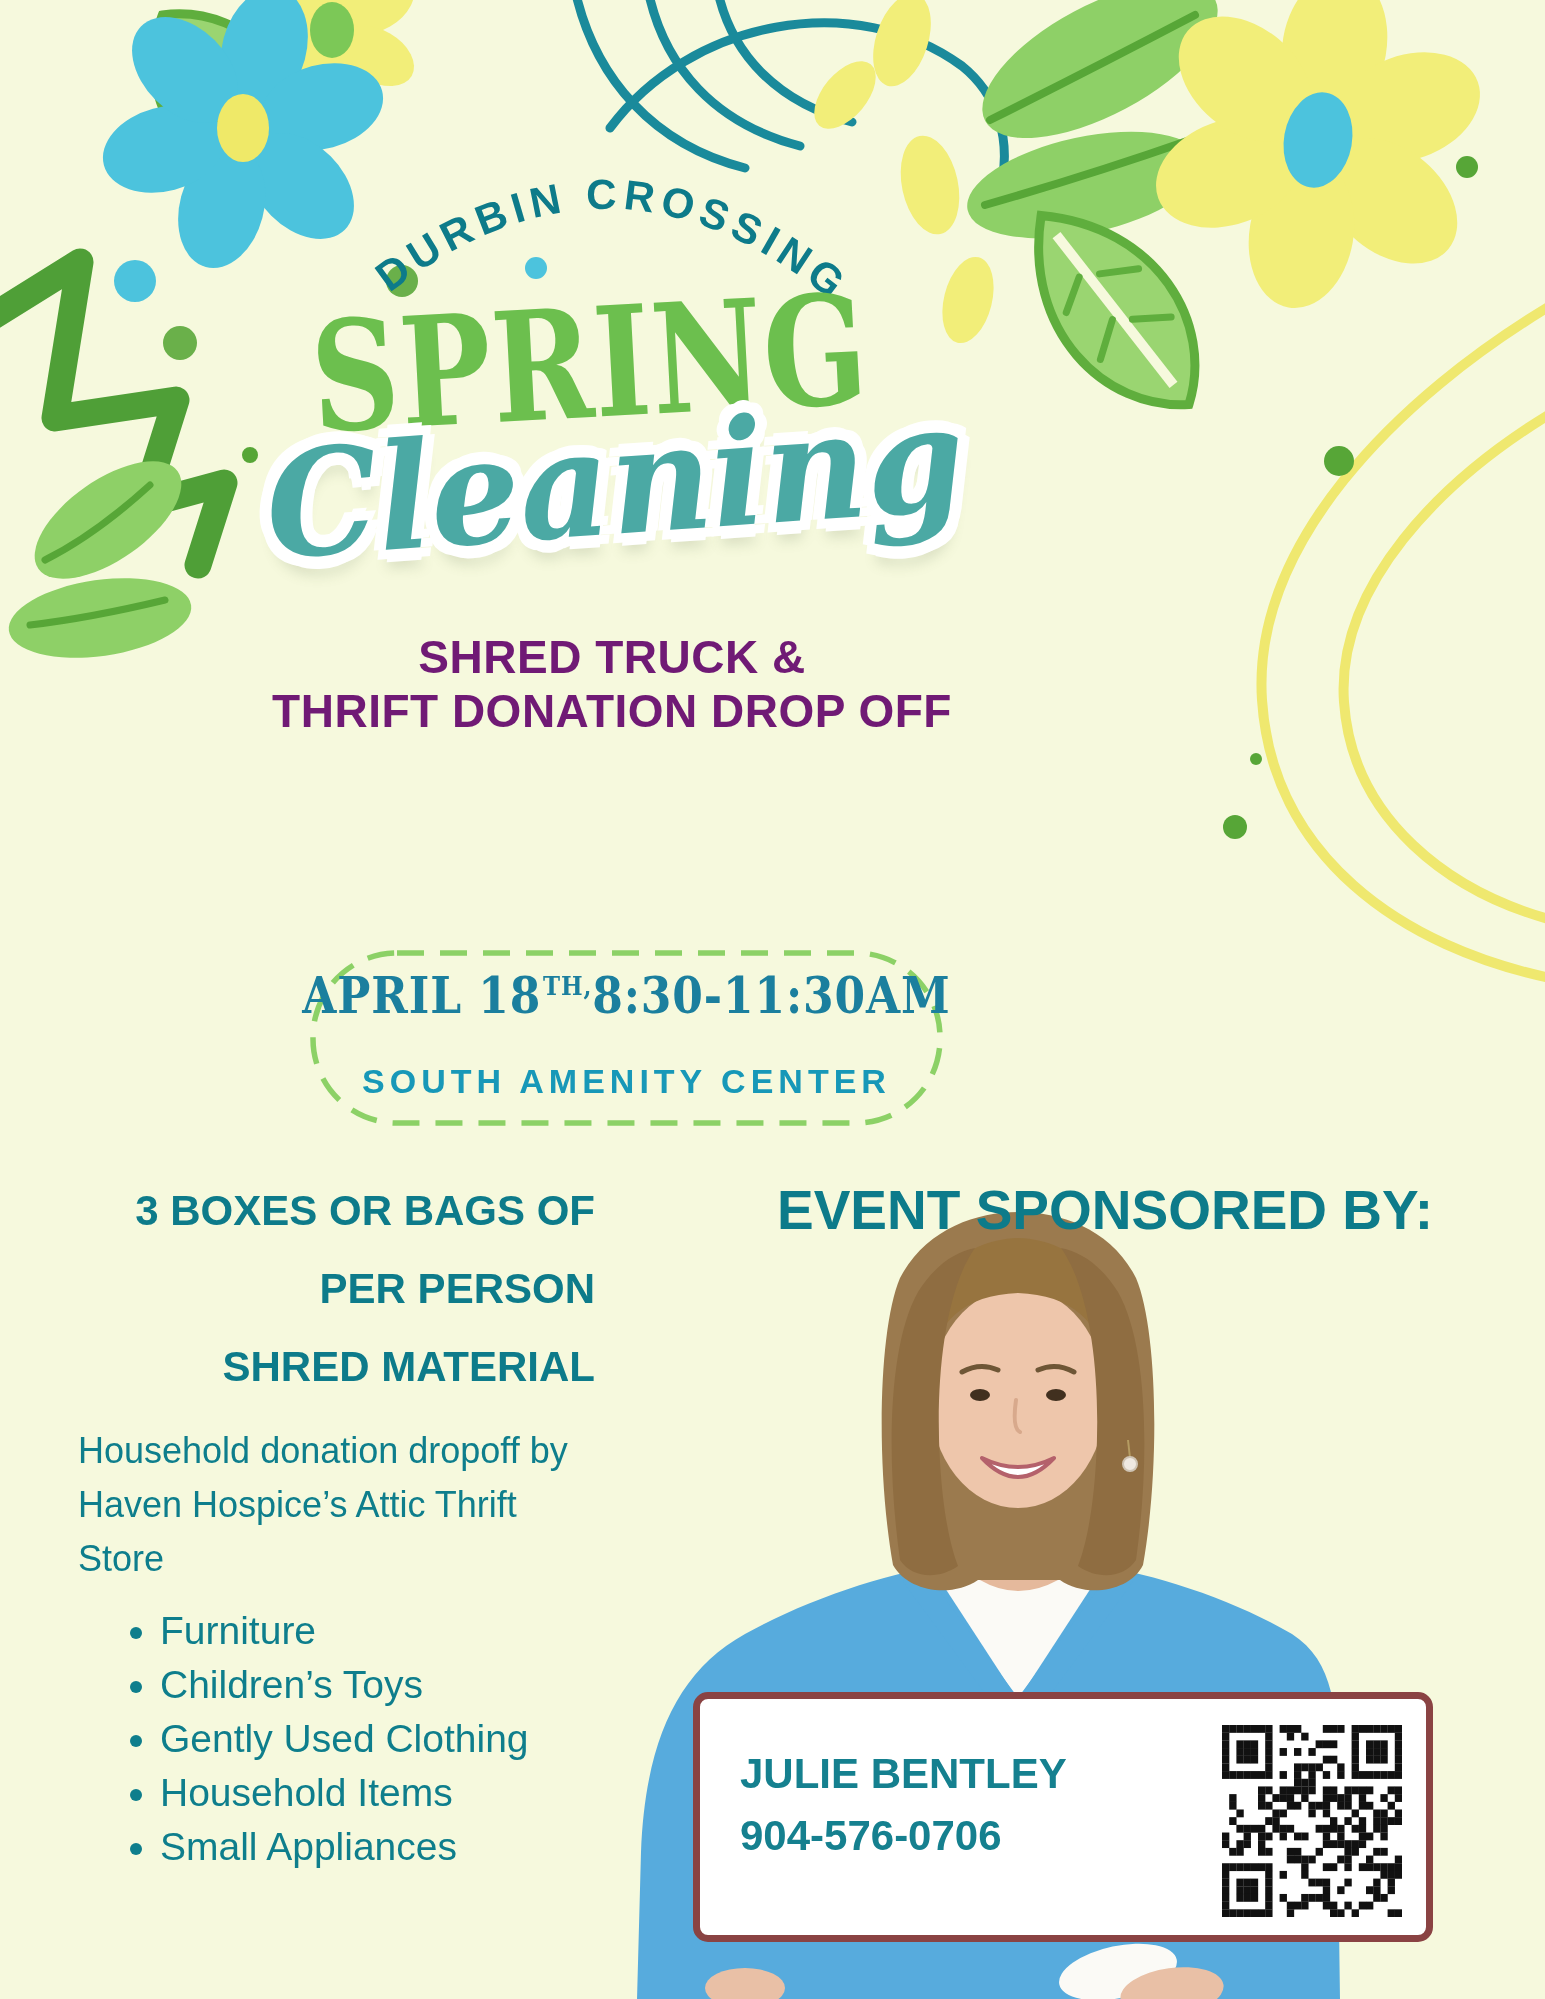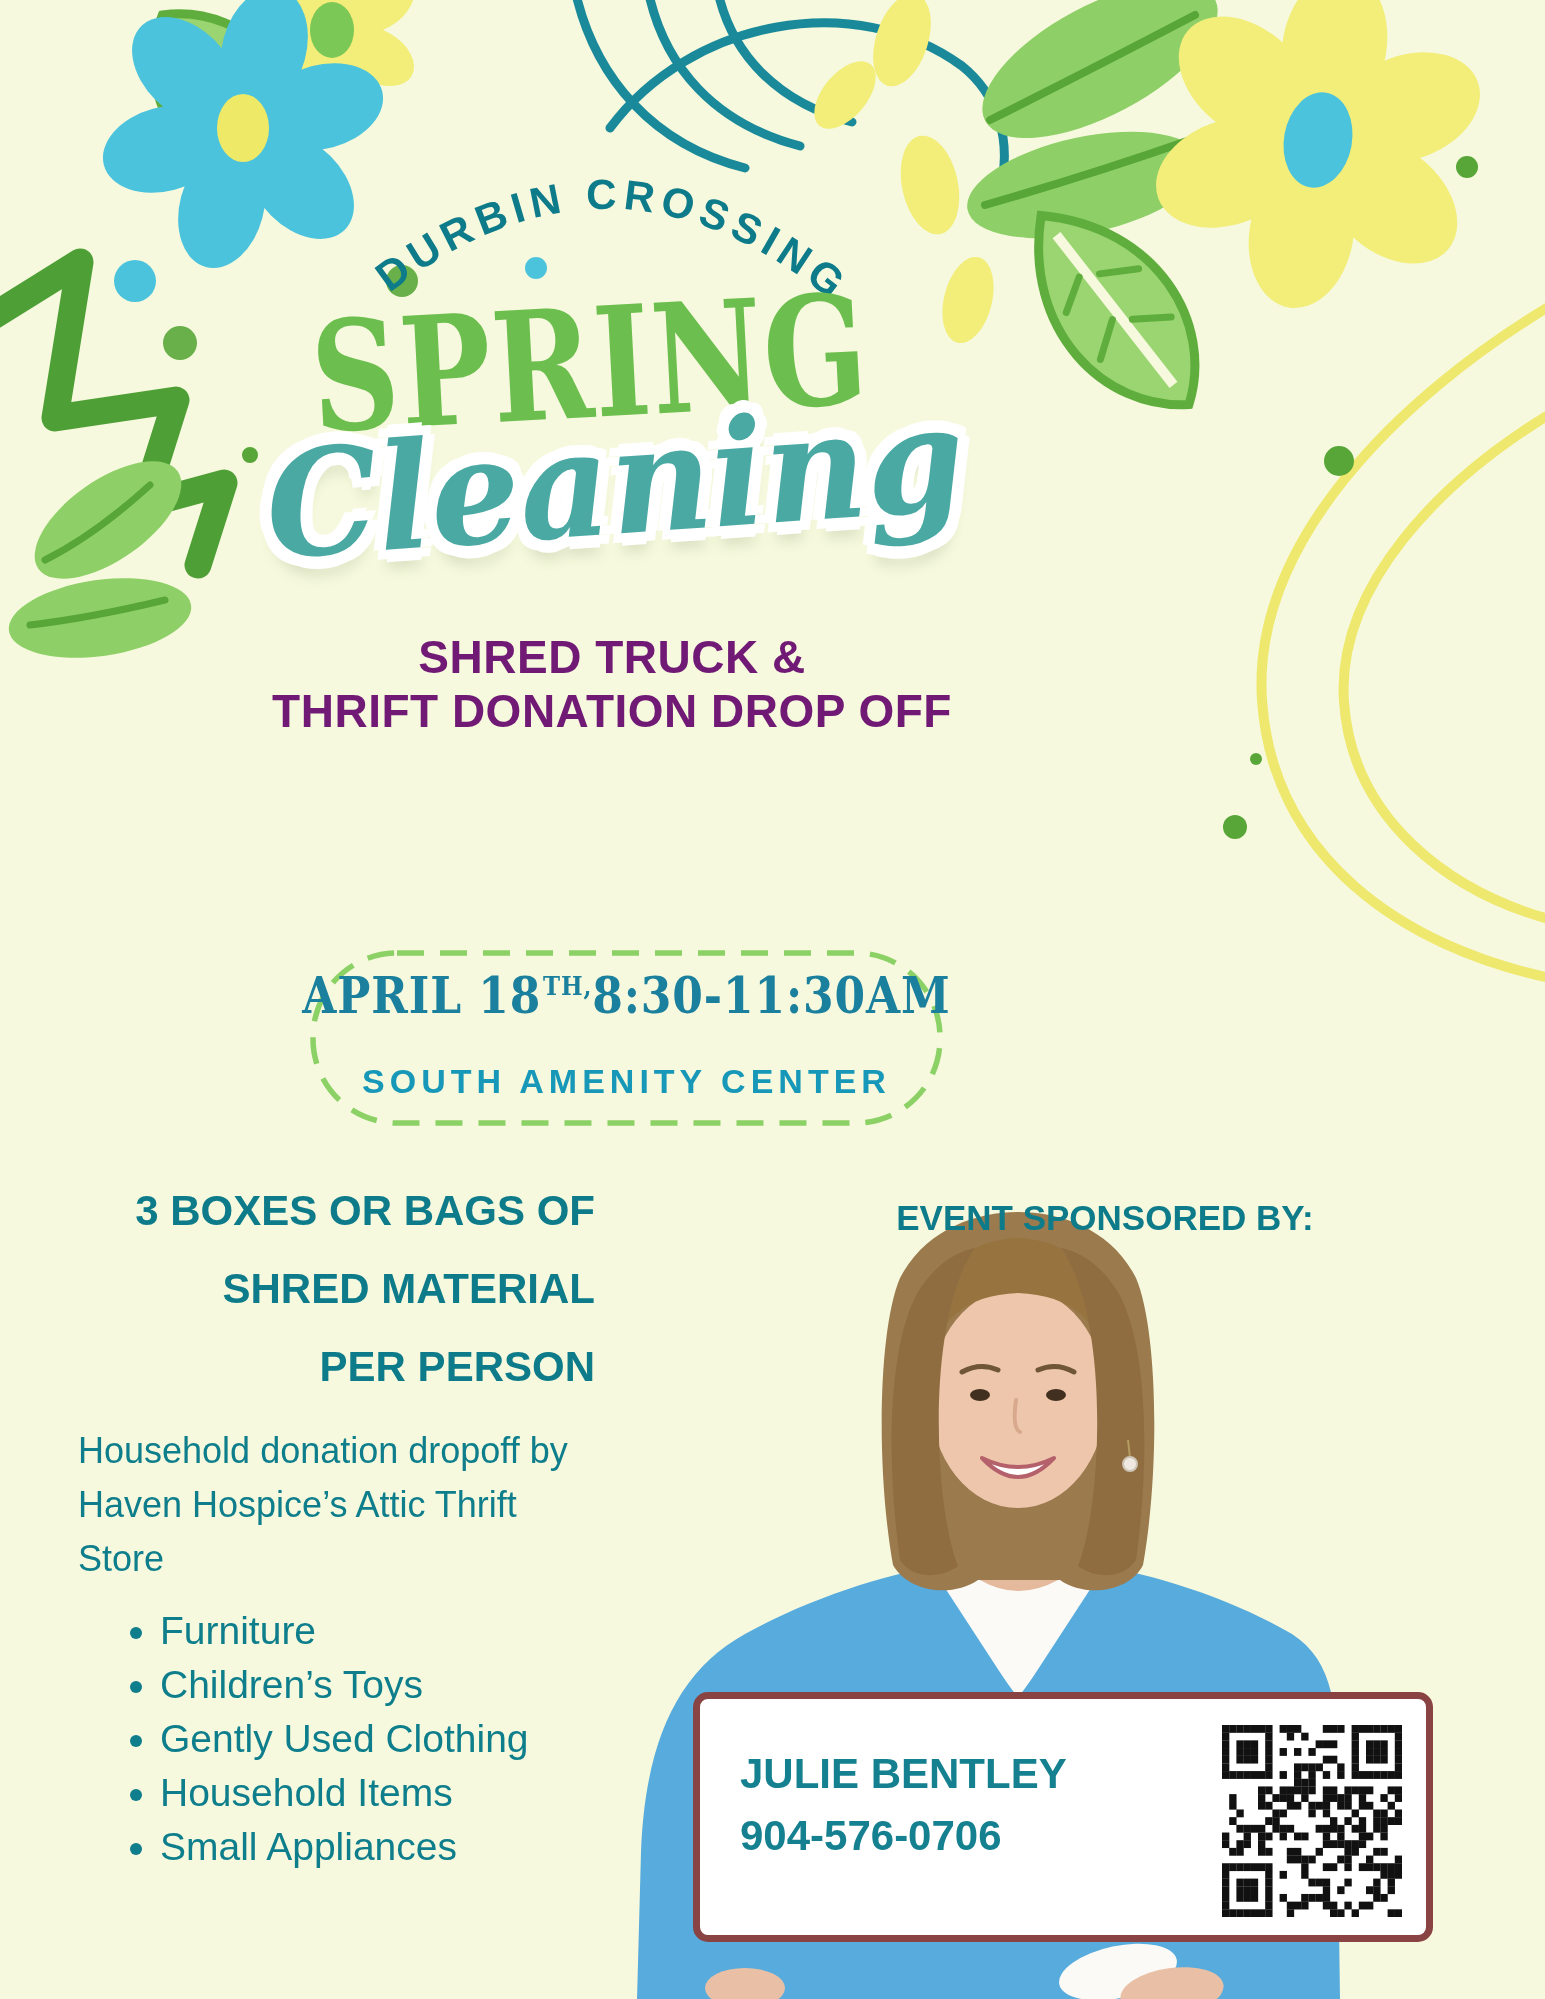--- a/index.html
+++ b/index.html
@@ -60,21 +60,21 @@
     font-size:36px;line-height:54px;color:#0e7e8c;
   }
   ul.donation-list{
     left:100px;top:1592px;margin:12px;padding:0 0 0 48px;position:absolute;z-index:2;
     font-size:39px;line-height:54px;color:#0e7e8c;list-style:disc;
   }
   ul.donation-list li::marker{color:#0e7e8c;}
 
   .sponsor-heading{
     left:740px;top:1178px;width:730px;text-align:center;
-    font-weight:bold;font-size:35px;color:#0d7b8a;white-space:nowrap;margin-top:20px;
+    font-weight:bold;font-size:55px;color:#0d7b8a;white-space:nowrap;
   }
 
   .sponsor-card{
     position:absolute;z-index:3;
     left:693px;top:1692px;width:740px;height:250px;box-sizing:border-box;
     background:#ffffff;border:7px solid #8a4343;border-radius:15px;
   }
   .sponsor-card .card-lines{
     position:absolute;left:40px;top:44px;
     font-weight:bold;font-size:42px;line-height:62px;color:#15808f;white-space:nowrap;
@@ -237,22 +237,22 @@
   <span>APRIL 18</span>
     <span class="date-sup">TH,</span>
     <span class="date-gap"></span>
     <span>8:30-11:30AM</span>
 </div>
 
 <div class="txt location">SOUTH AMENITY CENTER</div>
 
 <div class="txt shred-limit">
   <div>3 BOXES OR BAGS OF</div>
+  <div>PER PERSON</div>
   <div>SHRED MATERIAL</div>
-  <div>PER PERSON</div>
 </div>
 
 <div class="txt donation-intro">Household donation dropoff by Haven Hospice’s Attic Thrift Store</div>
 
 <ul class="donation-list">
   <li>Furniture</li>
   <li>Children’s Toys</li>
   <li>Gently Used Clothing</li>
   <li>Household Items</li>
   <li>Small Appliances</li>

